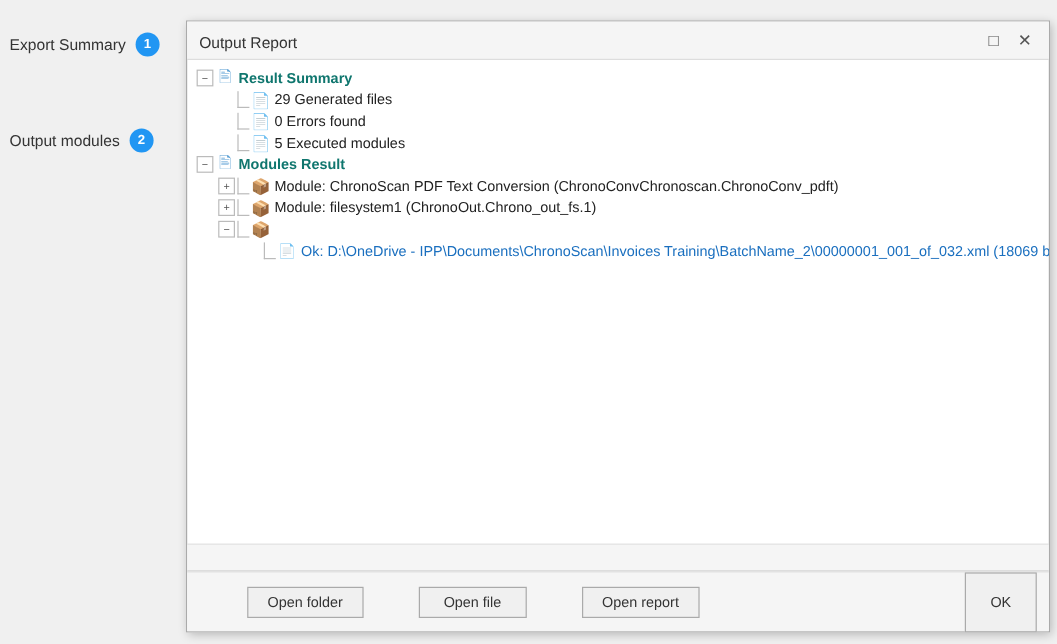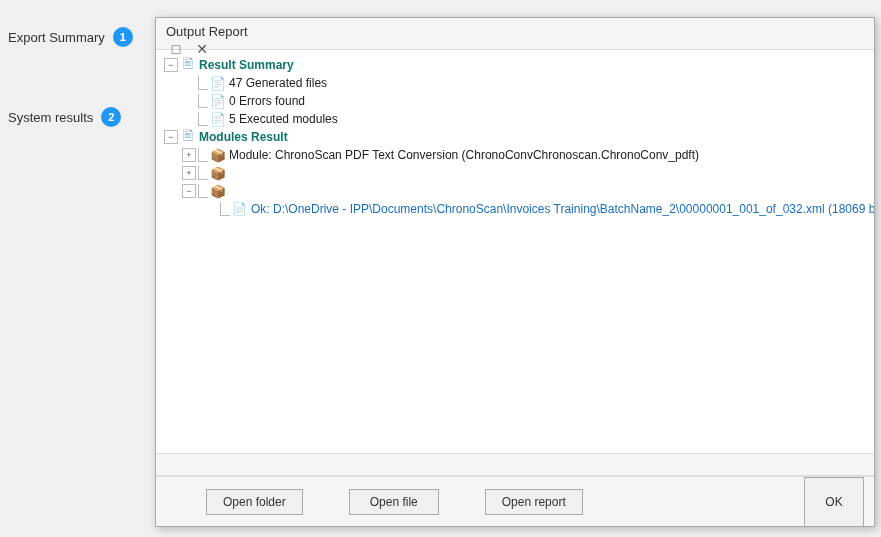--- a/index.html
+++ b/index.html
@@ -70,24 +70,23 @@
       display: flex;
       flex-direction: column;
       margin-top: 10px;
     }
 
     .dialog-titlebar {
       background: #f5f5f5;
       border-bottom: 1px solid #ddd;
       padding: 6px 10px;
       display: flex;
-      align-items: flex-start;
+      align-items: flex-end;
       justify-content: space-between;
       height: 32px;
-      flex-direction: column;
     }
 
     .dialog-title {
       font-size: 13px;
       color: #333;
     }
 
     .dialog-controls {
       display: flex;
       gap: 6px;
@@ -250,21 +249,21 @@
 <body>
 
 <div class="outer-wrapper">
 
   <div class="annotation-panel">
     <div class="annotation-item">
       <span class="annotation-label">Export Summary</span>
       <span class="badge">1</span>
     </div>
     <div class="annotation-item">
-      <span class="annotation-label">System results</span>
+      <span class="annotation-label">Output modules</span>
       <span class="badge">2</span>
     </div>
   </div>
 
   <div class="dialog">
 
     <div class="dialog-titlebar">
       <span class="dialog-title">Output Report</span>
       <div class="dialog-controls">
         <button class="dialog-btn" title="Minimize">□</button>
@@ -278,21 +277,21 @@
         <div class="tree-node indent-1">
           <span class="expander">−</span>
           <span class="tree-icon icon-doc">🖹</span>
           <span class="tree-text bold">Result Summary</span>
         </div>
 
         <div class="tree-node indent-2">
           <span class="expander-placeholder"></span>
           <span style="display:inline-block;width:10px;height:14px;border-left:1px solid #bbb;border-bottom:1px solid #bbb;margin-right:2px;flex-shrink:0;"></span>
           <span class="tree-icon icon-doc">📄</span>
-          <span class="tree-text">47 Generated files</span>
+          <span class="tree-text">29 Generated files</span>
         </div>
 
         <div class="tree-node indent-2">
           <span class="expander-placeholder"></span>
           <span style="display:inline-block;width:10px;height:14px;border-left:1px solid #bbb;border-bottom:1px solid #bbb;margin-right:2px;flex-shrink:0;"></span>
           <span class="tree-icon icon-doc">📄</span>
           <span class="tree-text">0 Errors found</span>
         </div>
 
         <div class="tree-node indent-2">
@@ -312,20 +311,21 @@
           <span class="expander">+</span>
           <span style="display:inline-block;width:10px;height:14px;border-left:1px solid #bbb;border-bottom:1px solid #bbb;margin-right:2px;flex-shrink:0;"></span>
           <span class="tree-icon icon-module">📦</span>
           <span class="tree-text">Module: ChronoScan PDF Text Conversion (ChronoConvChronoscan.ChronoConv_pdft)</span>
         </div>
 
         <div class="tree-node indent-2">
           <span class="expander">+</span>
           <span style="display:inline-block;width:10px;height:14px;border-left:1px solid #bbb;border-bottom:1px solid #bbb;margin-right:2px;flex-shrink:0;"></span>
           <span class="tree-icon icon-module">📦</span>
+          <span class="tree-text">Module: filesystem1 (ChronoOut.Chrono_out_fs.1)</span>
         </div>
 
         <div class="tree-node indent-2">
           <span class="expander">−</span>
           <span style="display:inline-block;width:10px;height:14px;border-left:1px solid #bbb;border-bottom:1px solid #bbb;margin-right:2px;flex-shrink:0;"></span>
           <span class="tree-icon icon-module">📦</span>
         </div>
 
         <div class="tree-node indent-4">
           <span class="expander-placeholder"></span>

